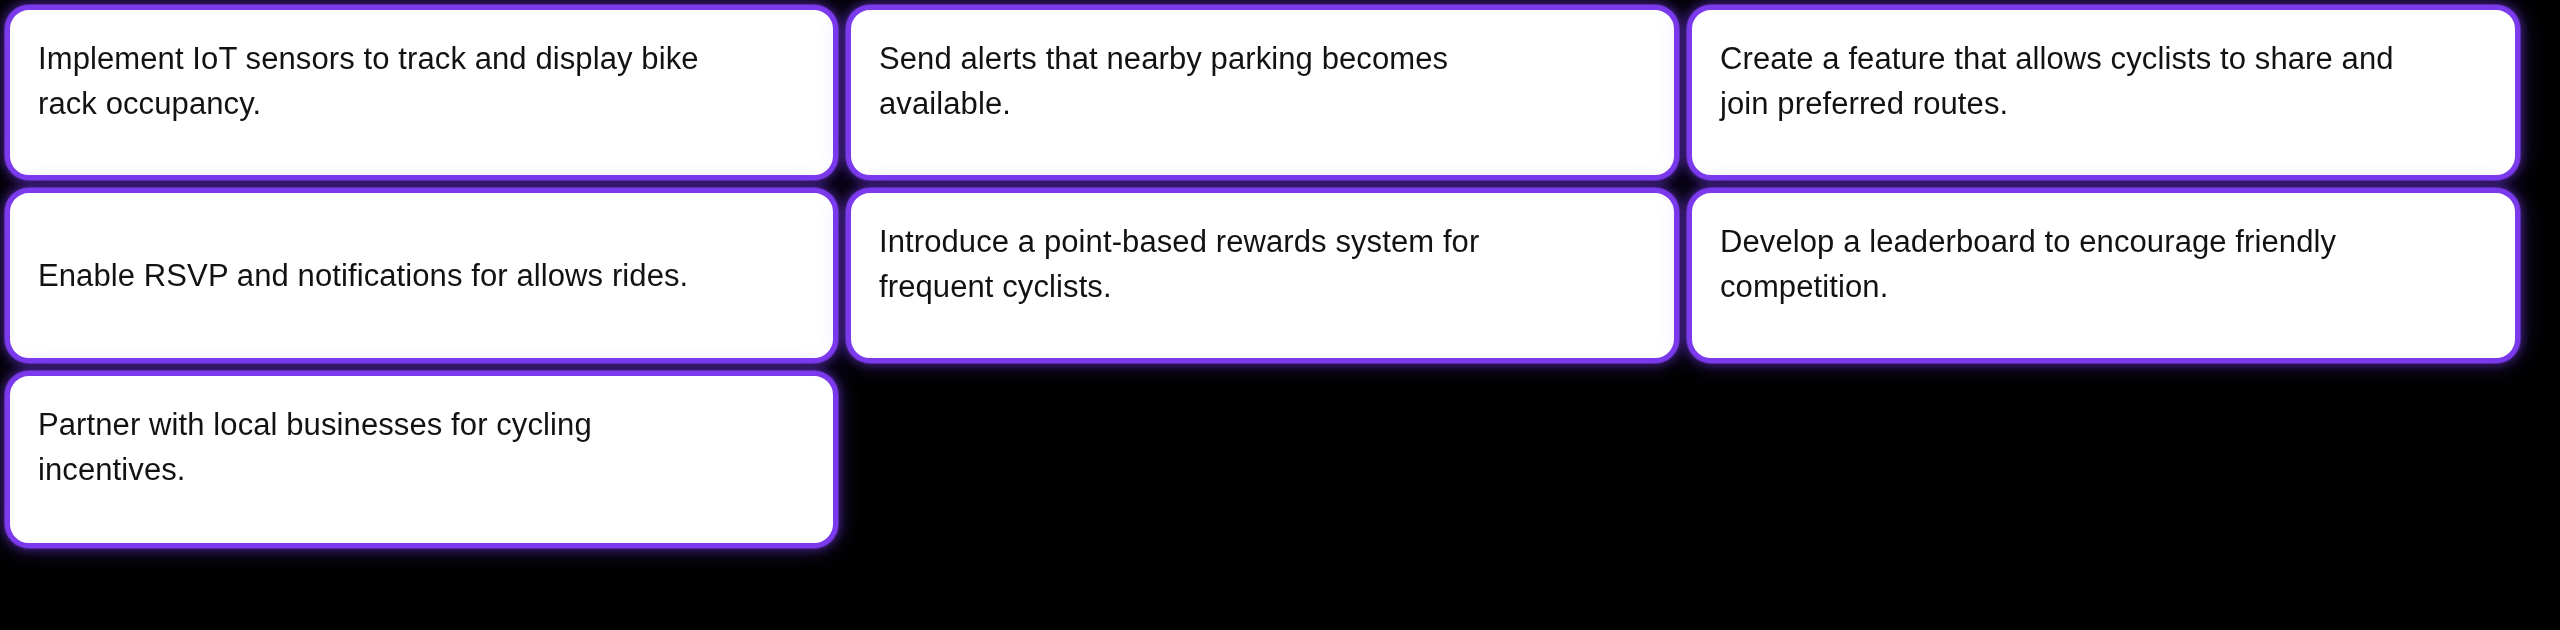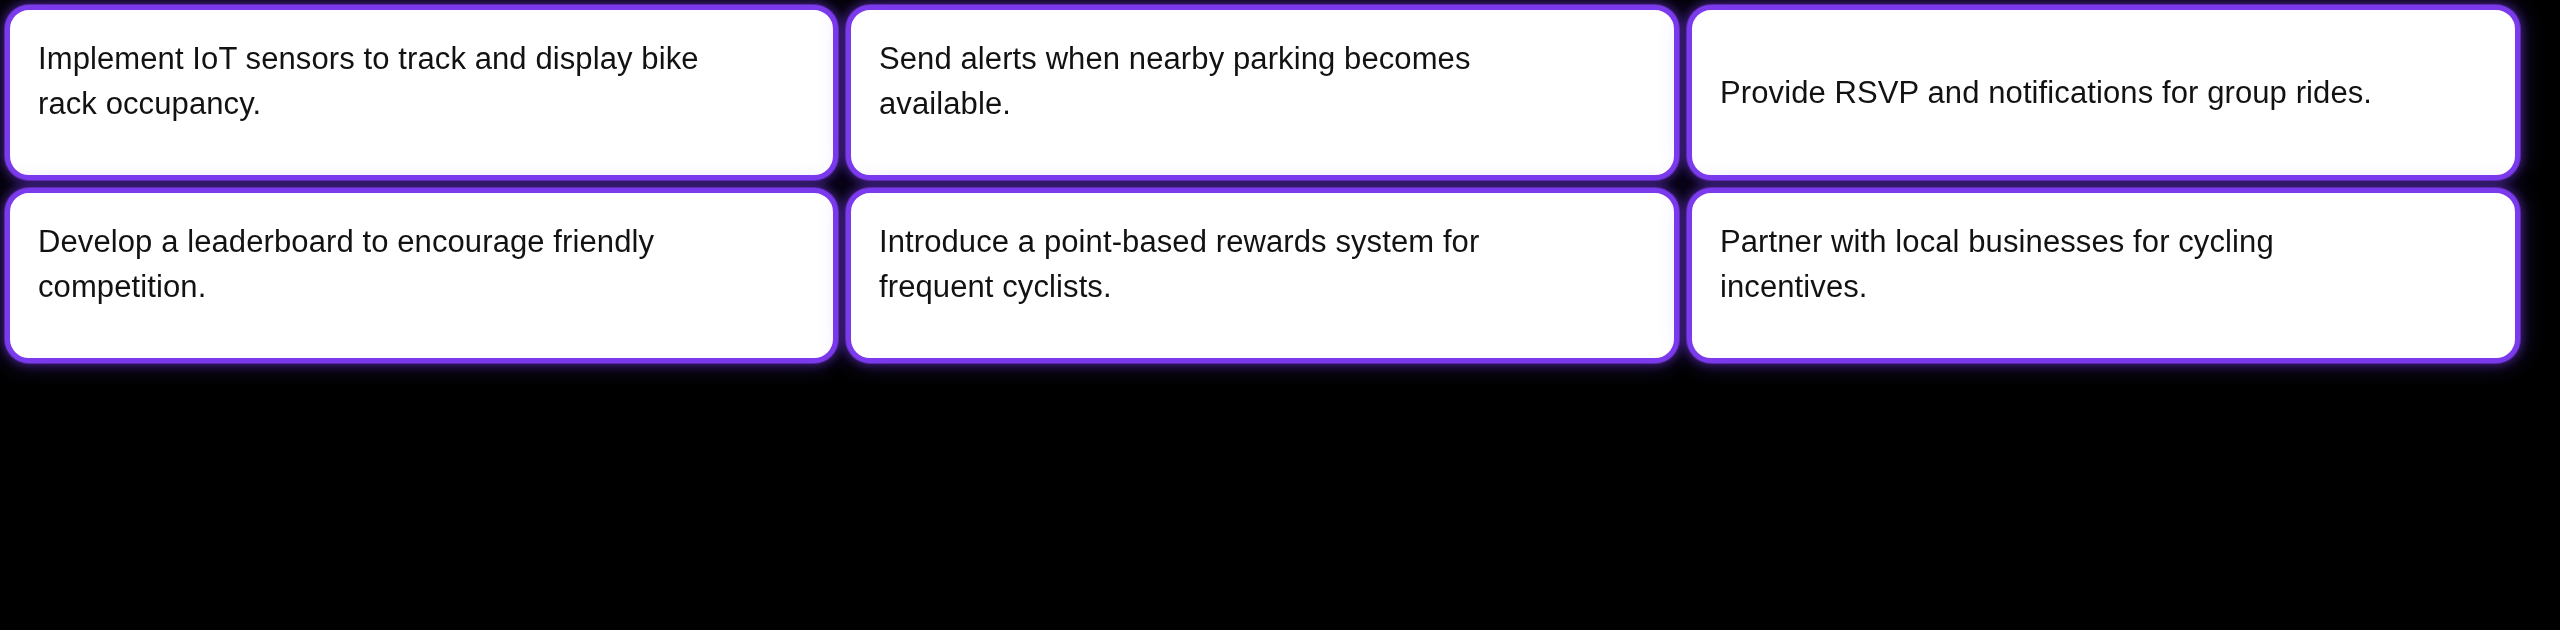--- a/index.html
+++ b/index.html
@@ -69,38 +69,42 @@
 
 <div class="board">
 
   <div class="card">
     <p class="card-text">Implement IoT sensors to track and display bike
 rack occupancy.</p>
   </div>
 
 
   <div class="card">
-    <p class="card-text">Send alerts when nearby parking becomes
+    <p class="card-text">Send alerts that nearby parking becomes
 available.</p>
   </div>
 
+  <div class="card">
+    <p class="card-text">Create a feature that allows cyclists to share and
+join preferred routes.</p>
+  </div>
 
 
   <div class="card centered">
-    <p class="card-text">Provide RSVP and notifications for group rides.</p>
+    <p class="card-text">Enable RSVP and notifications for allows rides.</p>
+  </div>
+
+  <div class="card">
+    <p class="card-text">Introduce a point-based rewards system for
+frequent cyclists.</p>
   </div>
 
   <div class="card">
     <p class="card-text">Develop a leaderboard to encourage friendly
 competition.</p>
-  </div>
-
-  <div class="card">
-    <p class="card-text">Introduce a point-based rewards system for
-frequent cyclists.</p>
   </div>
 
   <div class="card">
     <p class="card-text">Partner with local businesses for cycling
 incentives.</p>
   </div>
 
 </div>
 
 </body></html>

